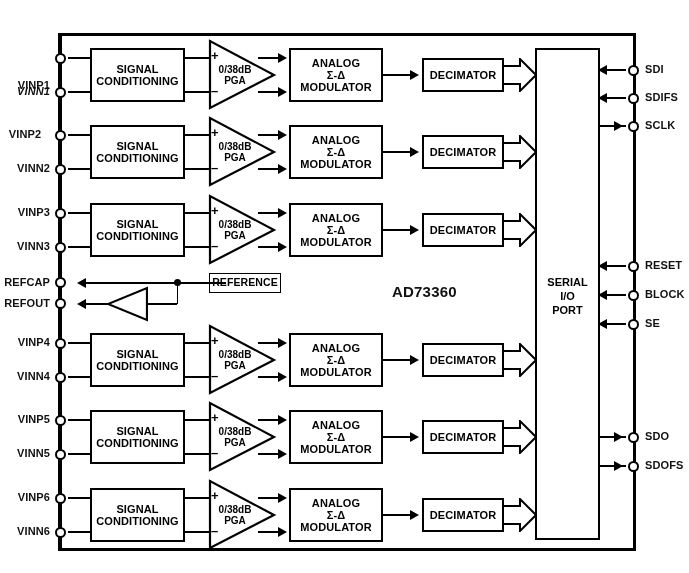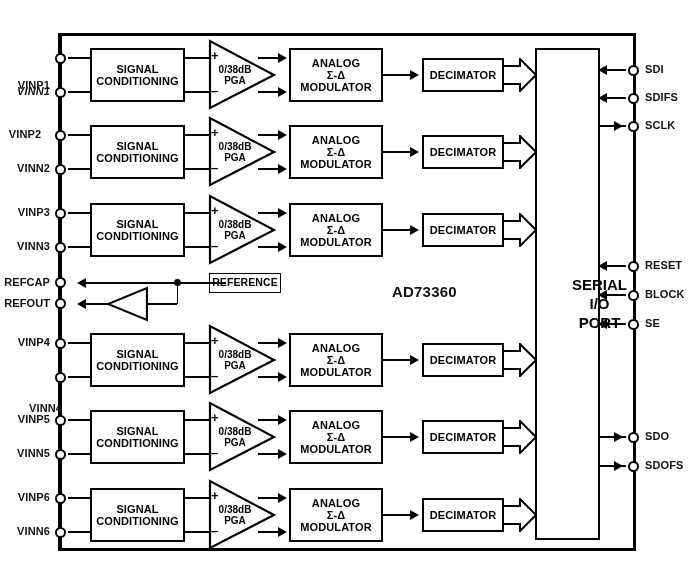--- a/index.html
+++ b/index.html
@@ -50,22 +50,22 @@
   .pgatext{position:absolute;font-size:10px;font-weight:700;line-height:1.12;
            text-align:center;white-space:nowrap;}
   .sign{position:absolute;font-size:13px;font-weight:700;line-height:1;}
 
   
   .barrow{position:absolute;}
   .barrow svg{display:block;}
 
   .partno{position:absolute;font-size:15px;font-weight:700;letter-spacing:.2px;
           color:#111;}
-  .sio{position:absolute;text-align:center;font-size:15px;font-weight:700;
-       line-height:1.25;white-space:nowrap;padding-left:32px;}
+  .sio{position:absolute;text-align:center;font-size:11px;font-weight:700;
+       line-height:1.25;white-space:nowrap;}
 </style>
 </head>
 <body>
 
 <div id="stage">
 
 
   <div class="frame" style="left:58px;top:33px;width:578px;height:518px;"></div>
 
   <div class="rail" style="left:59px;top:33px;height:518px;"></div>
@@ -254,21 +254,21 @@
       <svg width="34" height="34" viewBox="0 0 34 34">
         <polygon points="0,8 17,8 17,1 33,17 17,33 17,26 0,26" fill="#ffffff" stroke="#000000" stroke-width="2" stroke-linejoin="miter"></polygon>
       </svg>
     </div>
   </div>
       <div>
 
     <div class="pin" style="left:55px;top:337.5px;"></div>
     <div class="plabel l" style="left:0px;top:336px;width:50px;">VINP4</div>
     <div class="pin" style="left:55px;top:371.5px;"></div>
-    <div class="plabel l" style="left:12px;top:370px;width:50px;margin-top:32px;">VINN4</div>
+    <div class="plabel l" style="left:0px;top:370px;width:50px;">VINN4</div>
 
     <div class="w wh" style="left:68px;top:342.2px;width:23px;"></div>
     <div class="w wh" style="left:68px;top:376.2px;width:23px;"></div>
 
     <div class="blk" style="left:90px;top:333px;width:95px;height:54px;">
       <div>
         <div>SIGNAL</div>
         <div>CONDITIONING</div>
       </div>
     </div>

